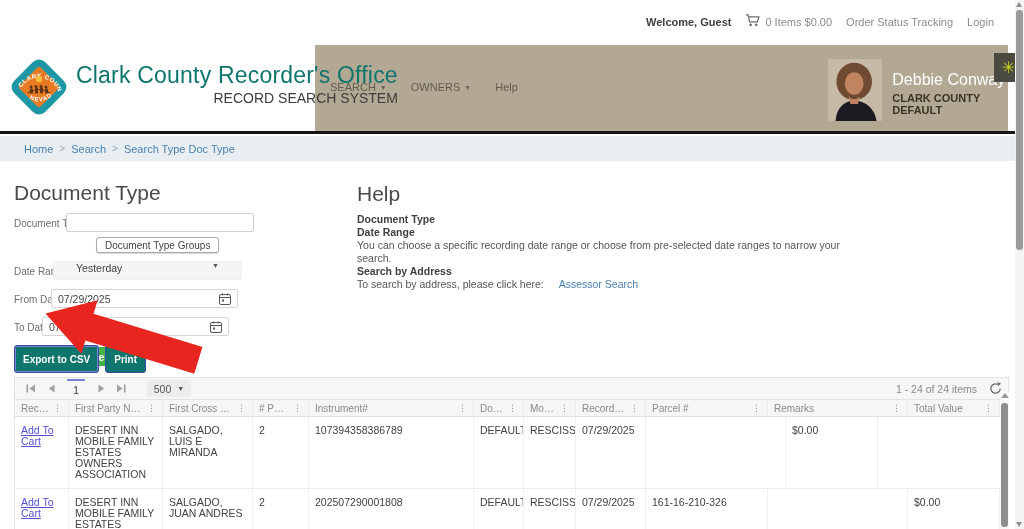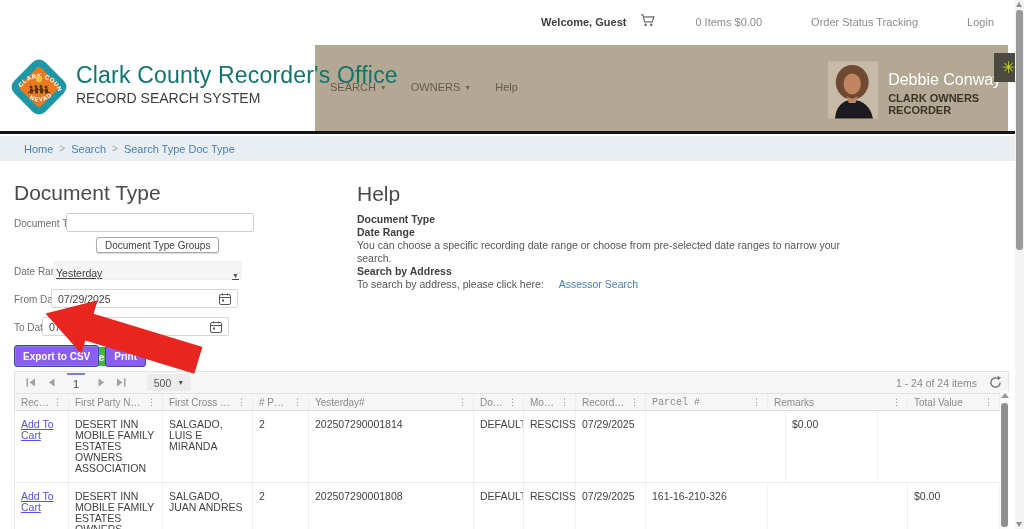--- a/index.html
+++ b/index.html
@@ -5,30 +5,30 @@
   * { margin:0; padding:0; box-sizing:border-box; }
   html,body { width:1024px; height:529px; overflow:hidden; background:#fff;
     font-family:"Liberation Sans","DejaVu Sans",sans-serif; }
   .page { position:relative; width:1024px; height:529px; background:#fff; }
 
   
   .topbar { position:absolute; top:0; left:0; width:1024px; height:45px; background:#fff; }
   .topbar-right { position:absolute; right:30px; top:14px; display:flex; align-items:center; gap:14px;
     font-size:11px; color:#8b8b8b; }
   .welcome { color:#3f3f3f; font-weight:bold; }
-  .toplink { color:#8b8b8b; text-decoration:none; cursor:pointer;margin-left:35px; }
+  .toplink { color:#8b8b8b; text-decoration:none; cursor:pointer; }
   .cartwrap { display:flex; align-items:center; gap:5px; }
 
   
   .header { position:absolute; top:45px; left:0; width:1024px; height:86px; background:#fff; }
   .tanband { position:absolute; left:315px; top:0; width:693px; height:86px; background:#b2a893; }
   .logo { position:absolute; left:8px; top:8px; width:62px; height:68px; }
   .brand { position:absolute; left:76px; top:17px; }
   .brand-title { font-size:23px; color:#0f766e; letter-spacing:0.2px; }
-  .brand-sub { font-size:14px; color:#3d3d3d; margin-top:1px; }
+  .brand-sub { font-size:14px; color:#3d3d3d; margin-top:1px;text-align:right; }
   .nav { position:absolute; left:330px; top:36px; display:flex; gap:24px; font-size:11px; color:#635c4e; }
   .nav-item { cursor:pointer; display:flex; align-items:center; gap:4px; }
   .caret { font-size:7px; color:#6d665a; }
   .recorder { position:absolute; left:828px; top:12px; display:flex; align-items:flex-start; gap:10px; }
   .photo { width:58px; height:66px; display:block; }
   .rec-text { margin-top:14px; }
   .rec-name { font-size:16px; color:#ffffff; }
   .rec-title { font-size:11px; font-weight:bold; color:#3a3428; margin-top:3px; }
   .widget-btn { position:absolute; left:994px; top:8px; width:29px; height:29px; background:#4a4a40;
     display:flex; align-items:center; justify-content:center; cursor:pointer; }
@@ -48,42 +48,42 @@
   .flabel { position:absolute; left:0; top:5px; font-size:10px; color:#6e6e6e; }
   .tinput { position:absolute; top:0; height:19px; border:1px solid #cfcfcf; border-radius:2px;
     background:#fff; font-size:10.5px; color:#444; padding:0 5px; font-family:inherit; }
   .doc-input { left:52px; width:188px; }
   .groups-row { margin-top:4px; height:17px; position:relative; }
   .groups-btn { position:absolute; left:82px; top:0; height:16px; padding:0 8px; font-size:10px; color:#444;
     background:#fff; border:1px solid #a9a9a9; border-radius:3px; box-shadow:0 1px 1px rgba(0,0,0,0.15);
     cursor:pointer; font-family:inherit; }
   .select-field { position:absolute; left:39px; width:189px; height:19px; background:#f5f5f5;
     border:1px solid #f0f0f0; border-radius:2px; font-size:10.5px; color:#444; display:flex;
-    align-items:flex-end; padding:0 2px; cursor:pointer;text-decoration:underline; }
+    align-items:flex-start; padding:0 22px; cursor:pointer; }
   .select-field .caret2 { margin-left:auto; font-size:7px; color:#555; }
   .date-field { position:absolute; height:19px; border:1px solid #d6d6d6; border-radius:2px; background:#fff;
     font-size:10.5px; color:#444; display:flex; align-items:center; padding:0 6px; }
   .date-field .cal { margin-left:auto; cursor:pointer; display:flex; }
   .from-field { left:37px; width:187px; }
   .to-field { left:28px; width:187px; }
   .btnrow { margin-top:10px; display:flex; gap:6px; padding-left:13px; }
   .greenbtn { background:#45b549; color:#fff; font-weight:bold; font-size:10.5px; border:none;
     border-radius:4px; height:19px; padding:0 10px; cursor:pointer; font-family:inherit; }
 
   
   .help-col { position:absolute; left:357px; top:182px; width:500px; }
   .help-body { margin-top:7px; font-size:10.5px; color:#555; line-height:13px; }
   .help-t { font-weight:bold; color:#3f3f3f; }
   .assessor-link { color:#4a80b0; text-decoration:none; cursor:pointer;margin-left:12px; }
 
   
   .gridwrap { position:absolute; left:14px; top:345px; width:995px; }
   .gbtns { display:flex; gap:6px; }
-  .indigobtn { background:#8b5cf6; color:#fff; font-weight:bold; font-size:10px; border:1px solid #3748a0;
-    border-radius:3px; height:22px; padding:0 8px; cursor:pointer; font-family:inherit; }
+  .indigobtn { background:#0f766e; color:#fff; font-weight:bold; font-size:10px; border:1px solid #3748a0;
+    border-radius:3px; height:28px; padding:0 8px; cursor:pointer; font-family:inherit; }
   .export-btn { box-shadow:0 0 0 1px #7986cb inset; }
   .pagerbar { margin-top:4px; height:23px; background:#f6f6f6; border:1px solid #e3e3e3; display:flex;
     align-items:center; padding:0 6px; }
   .pgbtn { width:20px; height:20px; display:flex; align-items:center; justify-content:center; cursor:pointer; }
   .pgnum { width:18px; height:19px; display:flex; align-items:center; justify-content:center;
     font-size:11px; color:#444; border-top:2px solid #7a7fd1; cursor:pointer; margin:0 6px; }
   .pagesize { margin-left:16px; width:44px; height:17px; background:#ececec; border-radius:3px;
     display:flex; align-items:center; justify-content:center; gap:6px; font-size:10.5px; color:#555;
     cursor:pointer; }
   .pagesize .caret2 { font-size:7px; color:#555; }
@@ -187,21 +187,21 @@
     <div class="recorder">
       <svg class="photo" viewBox="0 0 58 66">
         <rect width="58" height="66" fill="#c7bba7"></rect>
         <ellipse cx="28" cy="24" rx="19" ry="20" fill="#6f4a33"></ellipse>
         <ellipse cx="28" cy="26" rx="10" ry="12" fill="#c08560"></ellipse>
         <path d="M8 66 Q10 46 28 44 Q48 46 52 66 Z" fill="#1d1b22"></path>
         <path d="M22 40 q6 6 12 0 l-2 8 h-8 Z" fill="#c08560"></path>
       </svg>
       <div class="rec-text">
         <div class="rec-name">Debbie Conway</div>
-        <div class="rec-title">CLARK OWNERS RECORDER</div>
+        <div class="rec-title">CLARK COUNTY DEFAULT</div>
       </div>
     </div>
 
     <div class="widget-btn">
       <span>✳</span>
     </div>
   </div>
   <div class="blackline"></div>
 
   <div class="breadcrumb">
@@ -341,55 +341,55 @@
         </div>
         <div class="gh-cell" style="width: 90px;">
           <span style="overflow: hidden; text-overflow: ellipsis;">First Cross Party ...</span>
           <span class="menu">⋮</span>
         </div>
         <div class="gh-cell" style="width: 56px;">
           <span style="overflow: hidden; text-overflow: ellipsis;"># Pages</span>
           <span class="menu">⋮</span>
         </div>
         <div class="gh-cell" style="width: 165px;">
-          <span style="overflow: hidden; text-overflow: ellipsis;">Yesterday#</span>
+          <span style="overflow: hidden; text-overflow: ellipsis;">Instrument#</span>
           <span class="menu">⋮</span>
         </div>
         <div class="gh-cell" style="width: 50px;">
           <span style="overflow: hidden; text-overflow: ellipsis;">Docum...</span>
           <span class="menu">⋮</span>
         </div>
         <div class="gh-cell" style="width: 52px;">
           <span style="overflow: hidden; text-overflow: ellipsis;">Modifier</span>
           <span class="menu">⋮</span>
         </div>
         <div class="gh-cell" style="width: 70px;">
           <span style="overflow: hidden; text-overflow: ellipsis;">Record Date</span>
           <span class="menu">⋮</span>
         </div>
         <div class="gh-cell" style="width: 122px;">
-          <span style="overflow: hidden; text-overflow: ellipsis; font-family: Liberation Mono, monospace;">Parcel #</span>
+          <span style="overflow: hidden; text-overflow: ellipsis;">Parcel #</span>
           <span class="menu">⋮</span>
         </div>
         <div class="gh-cell" style="width: 140px; gap: 28px;">
           <span style="overflow: hidden; text-overflow: ellipsis;">Remarks</span>
           <span class="menu">⋮</span>
         </div>
         <div class="gh-cell" style="width: 92px;">
           <span style="overflow: hidden; text-overflow: ellipsis;">Total Value</span>
           <span class="menu">⋮</span>
         </div>
       </div>
     <div class="gbody">
         <div class="grow" style="min-height: 55px;">
           <div class="g-cell" style="width: 54px;"><a class="cart-link">Add To Cart</a></div>
           <div class="g-cell" style="width: 94px;">DESERT INN MOBILE FAMILY ESTATES OWNERS ASSOCIATION</div>
           <div class="g-cell" style="width: 90px;">SALGADO, LUIS E MIRANDA</div>
           <div class="g-cell" style="width: 56px;">2</div>
-          <div class="g-cell" style="width: 165px;">202507290001814</div>
+          <div class="g-cell" style="width: 165px;">107394358386789</div>
           <div class="g-cell" style="width: 50px;">DEFAULT</div>
           <div class="g-cell" style="width: 52px;">RESCISSI...</div>
           <div class="g-cell" style="width: 70px;">07/29/2025</div>
           <div class="g-cell" style="width: 140px;"></div>
           <div class="g-cell" style="width: 92px;">$0.00</div>
         </div>
         <div class="grow" style="min-height: 55px;">
           <div class="g-cell" style="width: 54px;"><a class="cart-link">Add To Cart</a></div>
           <div class="g-cell" style="width: 94px;">DESERT INN MOBILE FAMILY ESTATES OWNERS ASSOCIATION</div>
           <div class="g-cell" style="width: 90px;">SALGADO, JUAN ANDRES</div>

